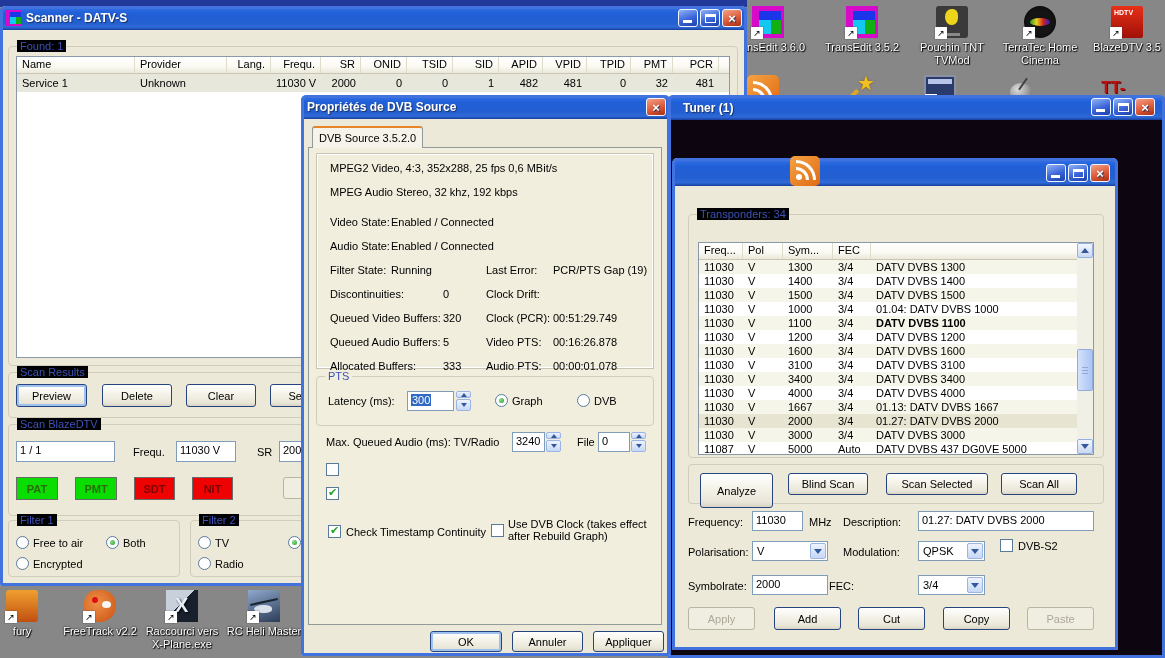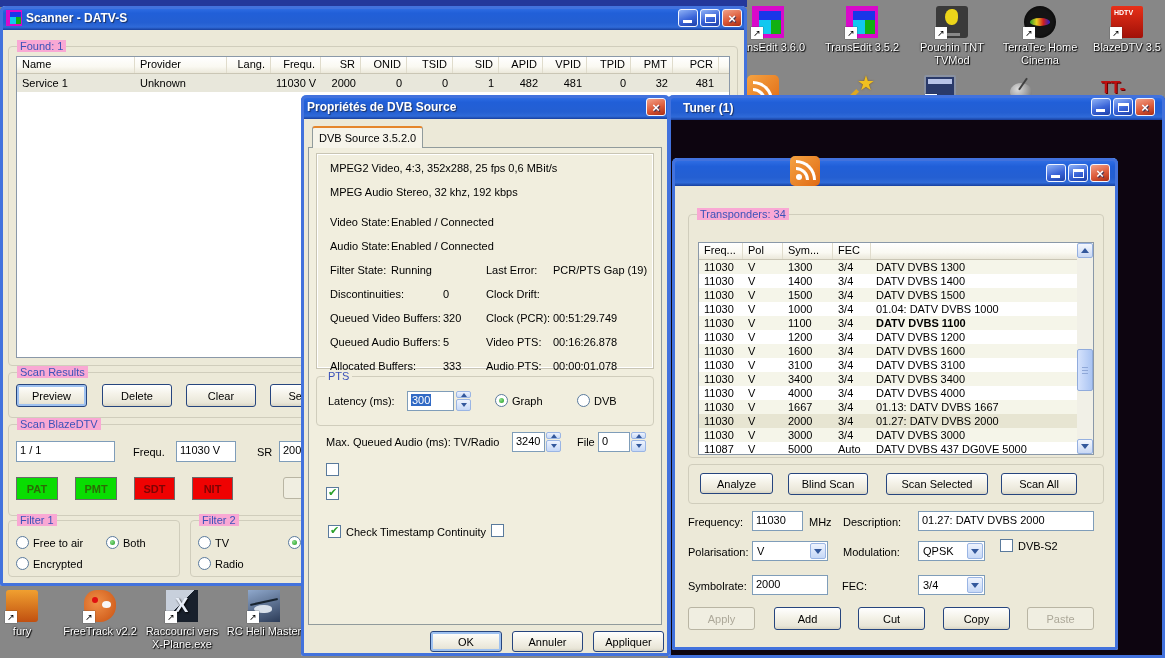--- a/index.html
+++ b/index.html
@@ -14,21 +14,21 @@
       border-radius:5px 5px 0 0;color:#fff;font-weight:bold;font-size:12px;text-shadow:1px 1px 1px #1a3060;}
   .tbtns{position:absolute;top:3px;display:flex;gap:2px;}
   .tbtn{width:20px;height:18px;border:1px solid #f0f4ff;border-radius:3px;position:relative;
         background:linear-gradient(160deg,#8fb2f6 0%,#3a64d8 55%,#1e41a8 100%);}
   .tbtn.close{background:linear-gradient(160deg,#f2a188 0%,#dd5b3a 55%,#aa2d12 100%);color:#fff;
         display:flex;align-items:center;justify-content:center;font-size:13px;font-weight:bold;}
   .gmin{position:absolute;left:4px;bottom:3px;width:9px;height:3px;background:#fff;}
   .gmax{position:absolute;left:4px;top:4px;width:11px;height:9px;border:1px solid #fff;border-top:3px solid #fff;}
   
   .grp{position:absolute;border:1px solid #d0cdbc;border-radius:4px;}
-  .glabel{position:absolute;top:-7px;left:8px;background:#f9a8d4;padding:0 3px;color:#3c52b8;white-space:nowrap;}
+  .glabel{position:absolute;top:-7px;left:8px;background:#000000;padding:0 3px;color:#3c52b8;white-space:nowrap;}
   .lbl{position:absolute;white-space:nowrap;}
   .btn{position:absolute;display:flex;align-items:center;justify-content:center;color:#000;
        background:linear-gradient(180deg,#ffffff 0%,#f4f2e8 45%,#e9e6d8 85%,#d8d4c4 100%);
        border:1px solid #26457e;border-radius:3px;}
   .btn.focused{box-shadow:inset 0 0 0 2px #9ec1f0;}
   .btn.disabled{background:#f0eee1;border:1px solid #b9b5a3;color:#aca899;}
   .txt{position:absolute;background:#fff;border:1px solid #7f9db9;padding:2px 3px;white-space:nowrap;overflow:hidden;}
   .sel-text{background:#316ac5;color:#fff;padding:0 1px;}
   .combo{position:absolute;height:20px;background:#fff;border:1px solid #7f9db9;display:flex;align-items:center;padding-left:4px;}
   .cbtn{position:absolute;right:1px;top:1px;bottom:1px;width:16px;border:1px solid #9ab5e4;border-radius:2px;
@@ -464,21 +464,21 @@
         </div>
       <div class="sb" style="right:0;top:0;width:16px;bottom:0;">
         <div class="sbbtn up" style="top:0;"></div>
         <div class="sbthumb" style="top:106px;height:42px;"></div>
         <div class="sbbtn down" style="bottom:0;"></div>
       </div>
     </div>
 
     <div class="grp" style="left:16px;top:306px;width:416px;height:40px;"></div>
     <div id="tp-scan-buttons">
-        <div class="btn" style="left: 28px; top: 315px; width: 73px; height: 21px;">Analyze</div>
+        <div class="btn" style="left: 28px; top: 315px; width: 73px; height: 35px;">Analyze</div>
         <div class="btn" style="left: 116px; top: 315px; width: 80px; height: 22px;">Blind Scan</div>
         <div class="btn" style="left: 214px; top: 315px; width: 102px; height: 22px;">Scan Selected</div>
         <div class="btn" style="left: 329px; top: 315px; width: 76px; height: 22px;">Scan All</div>
       </div>
 
     <span class="lbl" style="left:16px;top:358px;">Frequency:</span>
     <div class="txt" style="left:80px;top:353px;width:51px;height:20px;">11030</div>
     <span class="lbl" style="left:137px;top:358px;">MHz</span>
     <span class="lbl" style="left:171px;top:358px;">Description:</span>
     <div class="txt" style="left:246px;top:353px;width:176px;height:20px;">01.27: DATV DVBS 2000</div>
@@ -491,21 +491,21 @@
     <span class="lbl" style="left:171px;top:388px;">Modulation:</span>
     <div class="combo" style="left:246px;top:383px;width:67px;">
       <span>QPSK</span>
       <span class="cbtn"></span>
     </div>
     <span class="cb" style="left:328px;top:381px;"></span>
     <span class="lbl" style="left:346px;top:382px;">DVB-S2</span>
 
     <span class="lbl" style="left:16px;top:422px;">Symbolrate:</span>
     <div class="txt" style="left:80px;top:417px;width:76px;height:20px;">2000</div>
-    <span class="lbl" style="left:170px;top:422px;">FEC:</span>
+    <span class="lbl" style="left:157px;top:422px;">FEC:</span>
     <div class="combo" style="left:246px;top:417px;width:67px;">
       <span>3/4</span>
       <span class="cbtn"></span>
     </div>
 
     <div id="tp-action-buttons">
         <div class="btn disabled" style="left: 16px; top: 449px; width: 67px; height: 23px;">Apply</div>
         <div class="btn" style="left: 102px; top: 449px; width: 67px; height: 23px;">Add</div>
         <div class="btn" style="left: 186px; top: 449px; width: 67px; height: 23px;">Cut</div>
         <div class="btn" style="left: 271px; top: 449px; width: 67px; height: 23px;">Copy</div>
@@ -590,18 +590,19 @@
         <span class="up"></span>
         <span class="down"></span>
       </span>
 
     <span class="cb" style="left:25px;top:368px;"></span>
     <span class="cb checked" style="left:25px;top:392px;"></span>
 
     <span class="cb checked" style="left:27px;top:430px;"></span>
     <span class="lbl" style="left:45px;top:431px;">Check Timestamp Continuity</span>
     <span class="cb" style="left:190px;top:429px;"></span>
+    <div class="abs" style="left:207px;top:423px;width:146px;line-height:12px;">Use DVB Clock (takes effect after Rebuild Graph)</div>
 
     <div class="btn focused" style="left:129px;top:536px;width:72px;height:21px;">OK</div>
     <div class="btn" style="left:211px;top:536px;width:71px;height:21px;">Annuler</div>
     <div class="btn" style="left:292px;top:536px;width:71px;height:21px;">Appliquer</div>
   </div>
 </div>
 
 </body></html>

